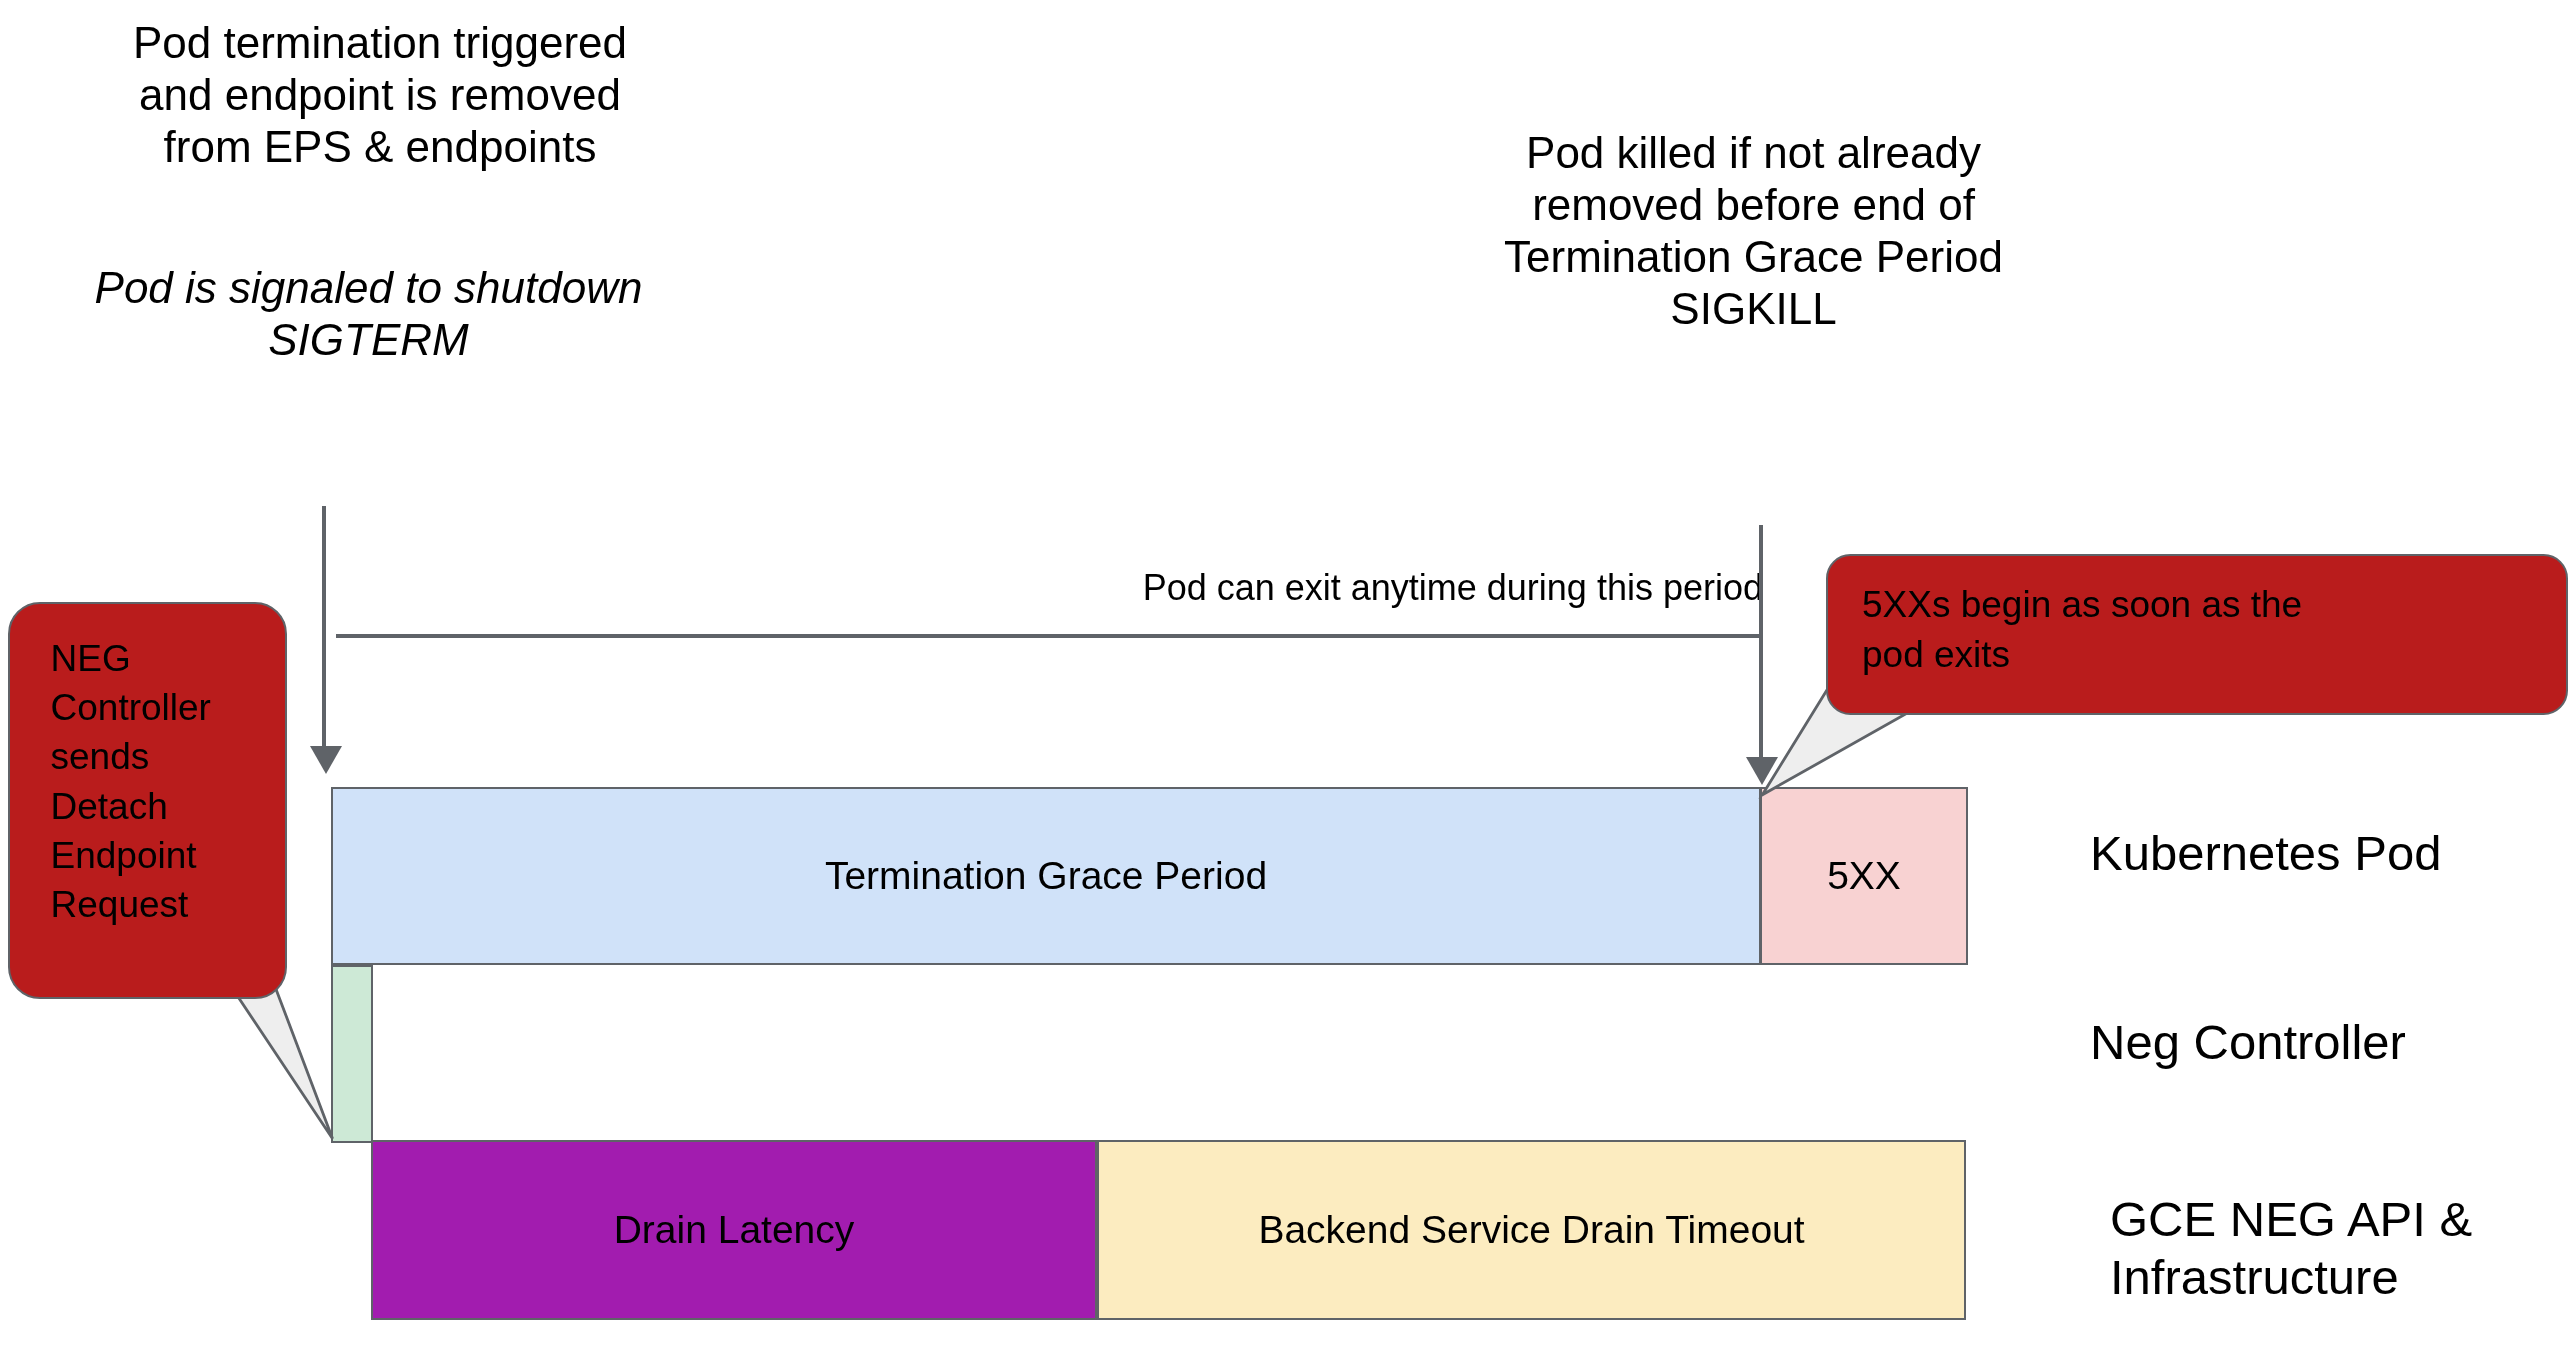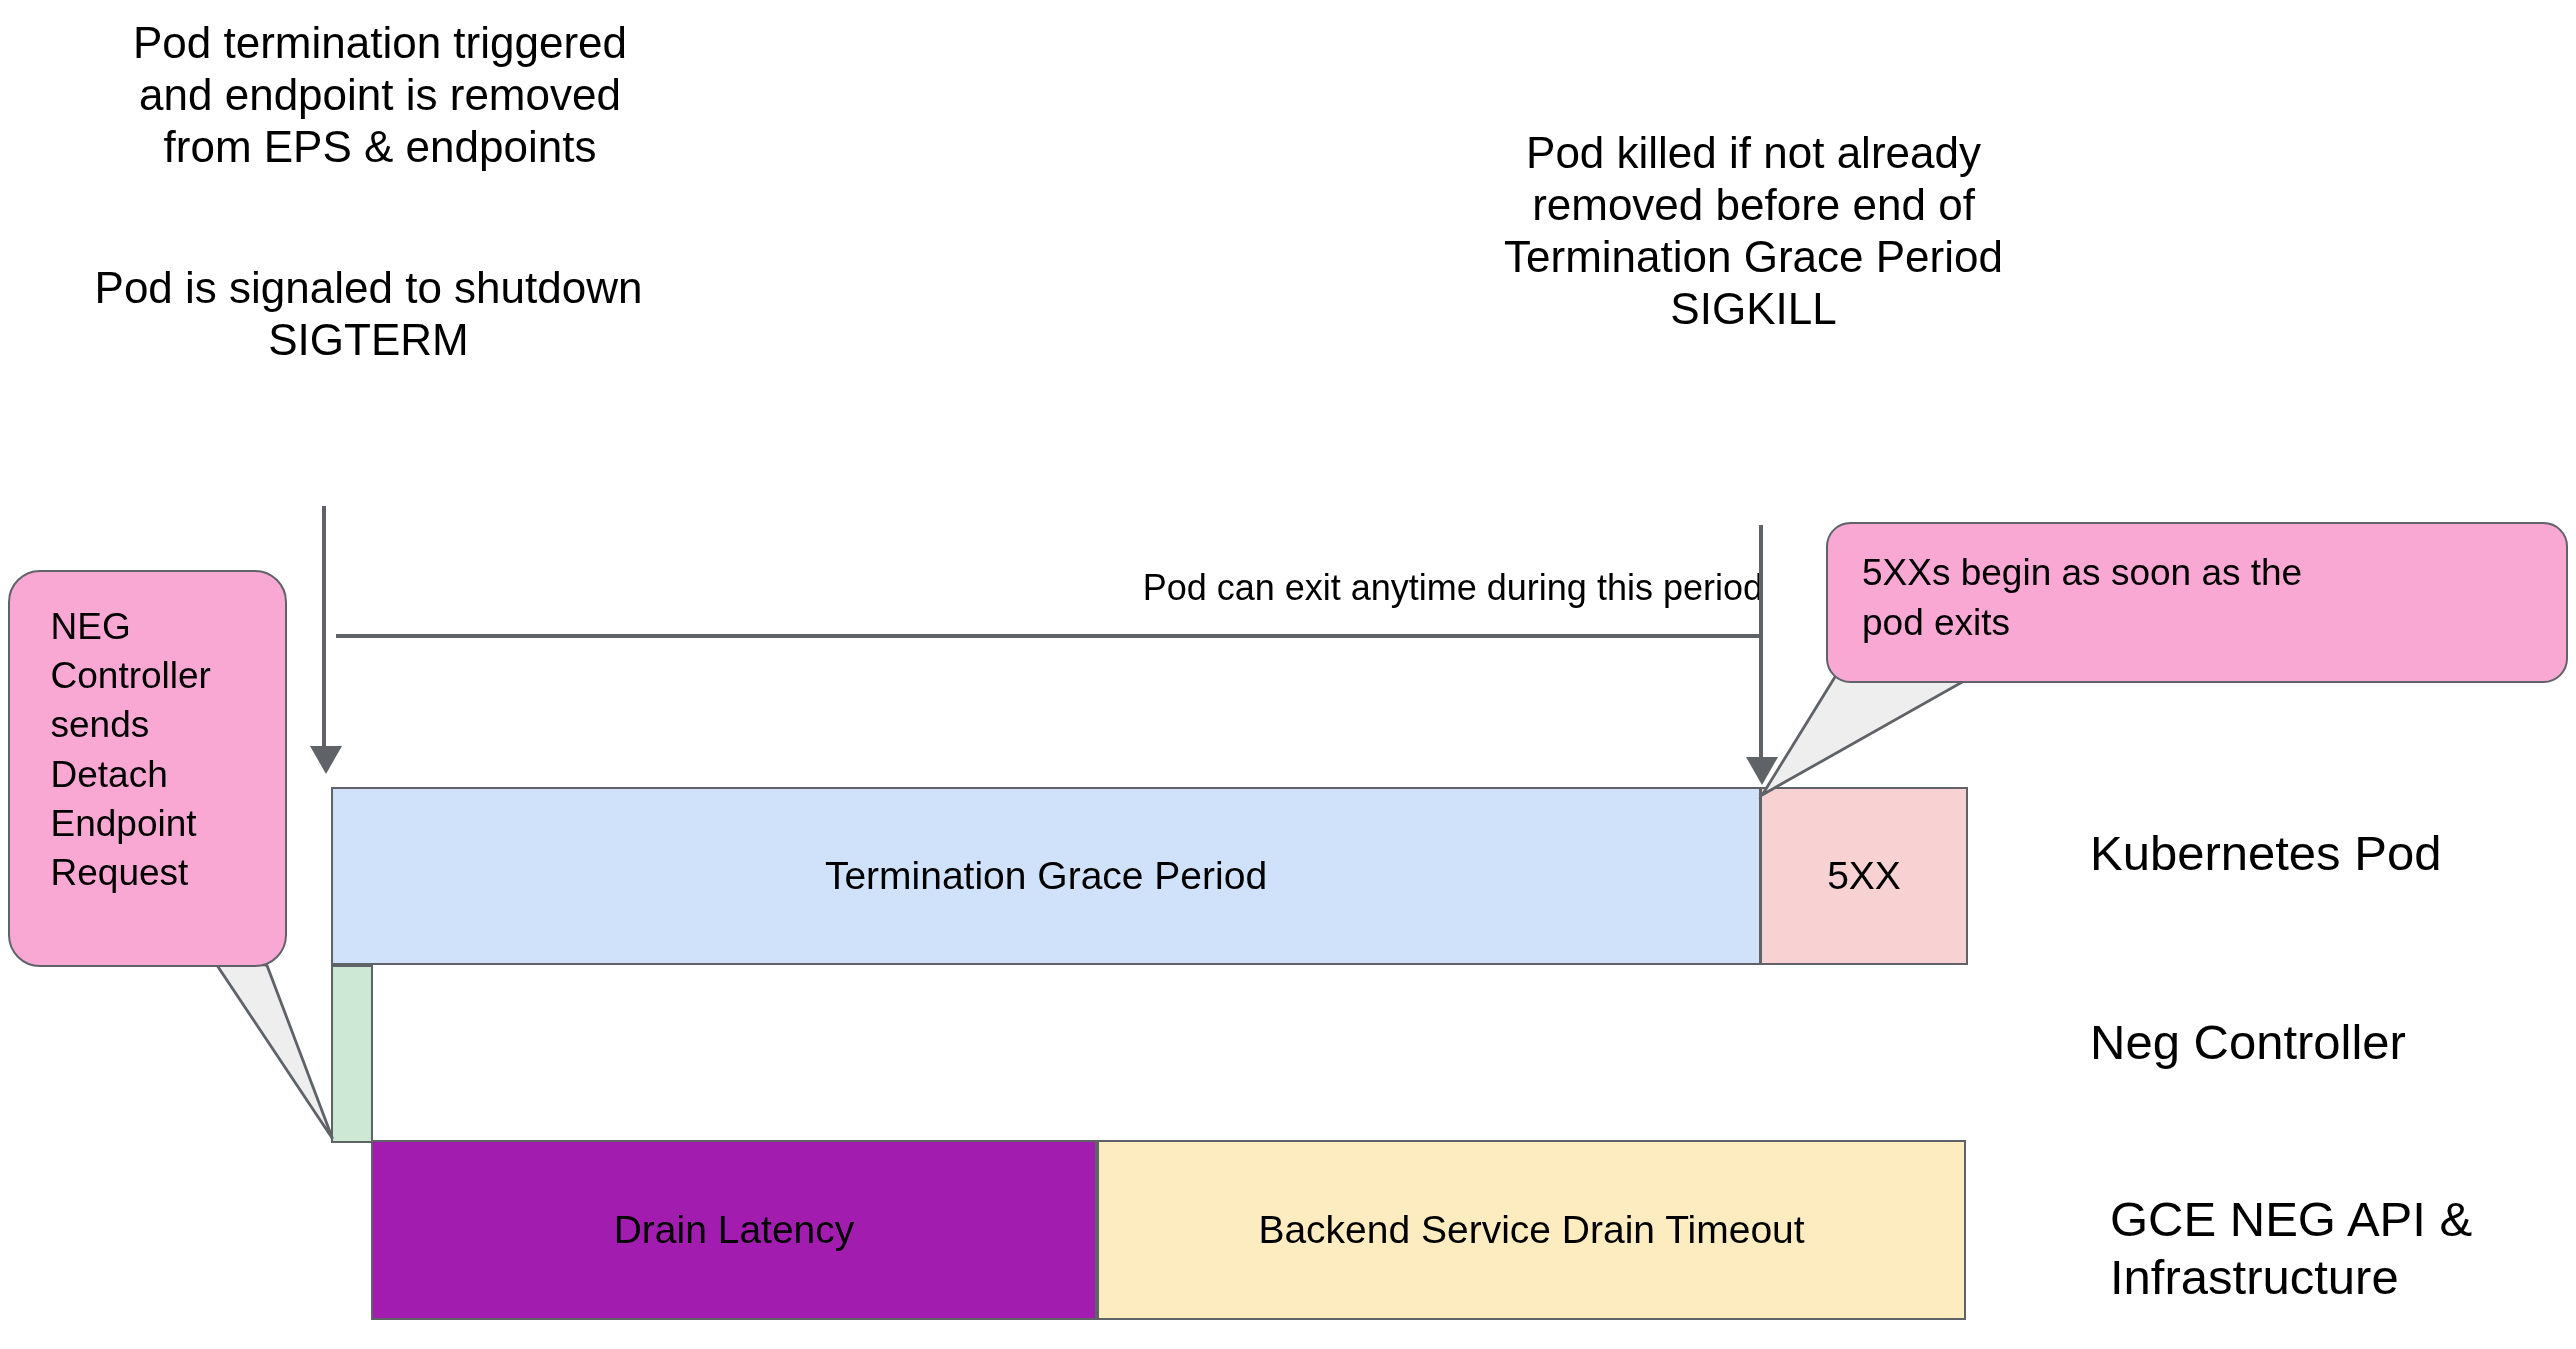--- a/index.html
+++ b/index.html
@@ -23,21 +23,21 @@
   
   .note {
     position: absolute;
     text-align: center;
     font-size: 44px;
     line-height: 1.18;
     color: #000000;
     white-space: pre-line;
   }
   #note-termination { left: 19px;   top: 17px;  width: 722px; }
-  #note-sigterm     { left: 7.5px;    top: 262px; width: 722px; }
+  #note-sigterm     { left: 7.5px;    top: 262px; width: 722px; font-style: italic; }
   #note-sigkill     { left: 1444px; top: 127px; width: 619px; }
 
   
   #period-label {
     position: absolute;
     left: 336px;
     top: 567px;
     width: 1427px;
     text-align: right;
     font-size: 36px;
@@ -111,28 +111,29 @@
     color: #000000;
     white-space: pre-line;
   }
   #label-k8s-pod  { left: 2090px; top: 825px;  width: 469px; }
   #label-neg-ctrl { left: 2090px; top: 1014px; width: 469px; }
   #label-gce-neg  { left: 2090px; top: 1191px; width: 478px; margin-left: 20px; }
 
   
   .callout-bubble {
     position: absolute;
-    background: #f9a8d4;
+    background: #b91c1c;
     border: 2.8px solid #5f6368;
     border-radius: 24.4px;
     box-sizing: border-box;
     font-size: 37px;
     line-height: 1.33;
     color: #000000;
     white-space: pre-line;
+    margin-top: 32px;
   }
   #callout-neg {
     left: 7.5px; top: 570px; width: 279px; height: 397px;
     padding: 30px 0 0 41px;
     border-radius: 32px;
   }
   #callout-5xx {
     left: 1826px; top: 522px; width: 742px; height: 161px;
     padding: 24.4px 0 0 34px;
   }

